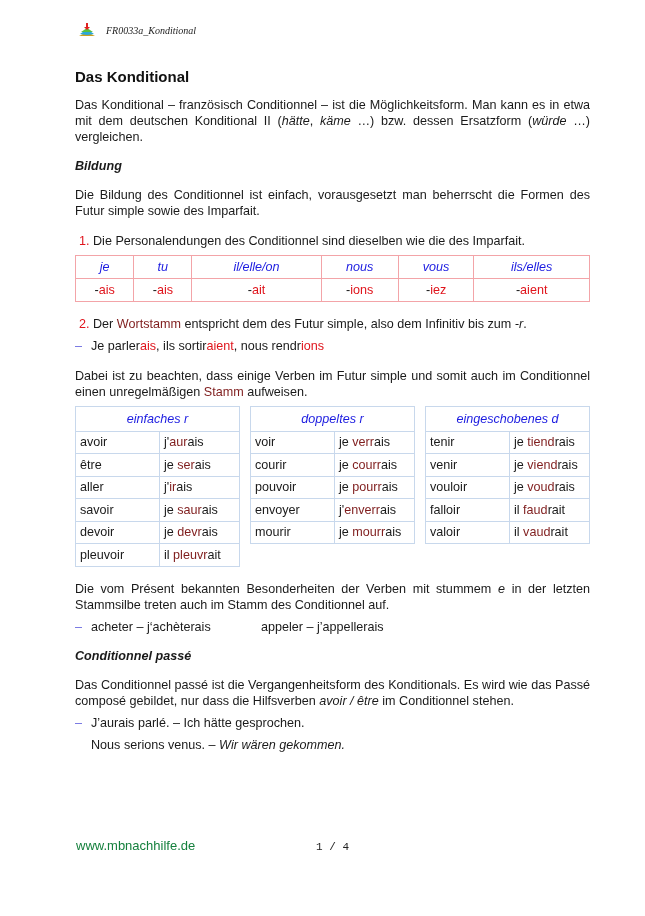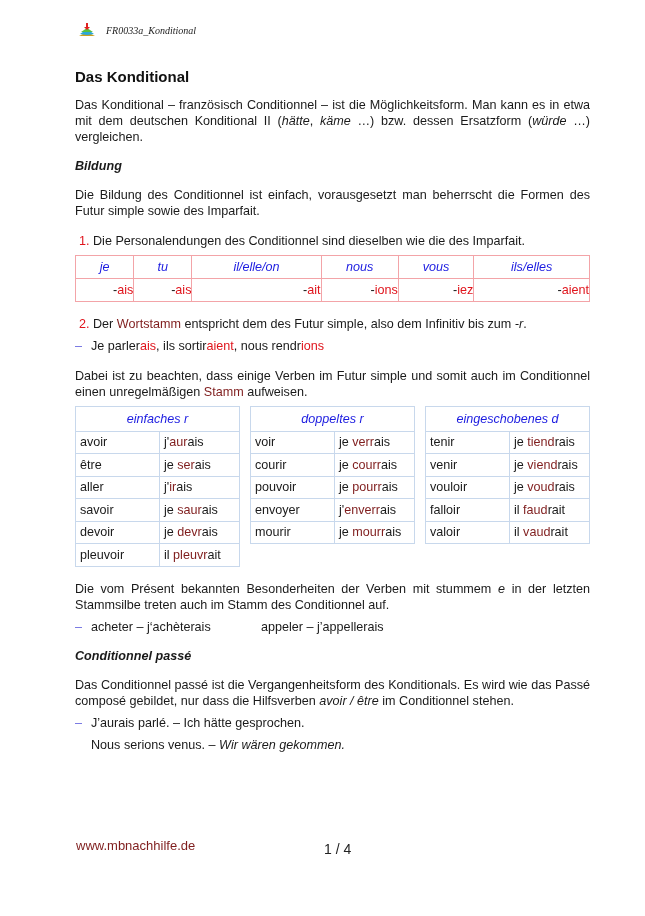--- a/index.html
+++ b/index.html
@@ -37,43 +37,43 @@
   i { font-style: italic; }
 
   table.endings {
     width: 515px; border-collapse: collapse; margin: 6px 0 14px 0;
     font-family: "Liberation Sans", sans-serif; font-size: 12.6px;
   }
   table.endings td {
     border: 1px solid #f3a4a8; text-align: center; height: 22px; padding: 0;
   }
   table.endings tr.pron td { color: #1c1ce0; font-style: italic; }
-  table.endings tr.end-row td { color: #111; text-align: right; }
+  table.endings tr.end-row td { color: #111; }
 
   .tables { display: flex; justify-content: space-between; margin: 6px 0 14px 0; align-items: flex-start; }
   table.verbs {
     border-collapse: collapse; font-family: Liberation Sans, sans-serif; font-size: 12.6px;
     width: 165px;
   }
   table.verbs td {
     border: 1px solid #c8d8ec; height: 21.5px; padding: 0 4px; text-align: left;
   }
   table.verbs th {
     border: 1px solid #c8d8ec; height: 21.5px; font-weight: normal; font-style: italic;
     color: #1c1ce0; text-align: center;
   }
   table.verbs td.inf { width: 75px; }
   .example-row { display: flex; }
   .footer-url {
     position: absolute; left: 76px; top: 838px; font-family: "Liberation Sans", sans-serif;
-    font-size: 13px; color: #7f1d1d;
+    font-size: 13px; color: #15803d;
   }
   .footer-page {
-    position: absolute; left: 324px; top: 841px; font-family: Liberation Sans, sans-serif;
-    font-size: 14px; color: #222;
+    position: absolute; left: 316px; top: 841px; font-family: Liberation Mono, monospace;
+    font-size: 11px; color: #222;
   }
 </style>
 </head>
 <body>
 
 <div class="page-header">
   <svg class="logo" viewBox="0 0 18 14">
     <polygon points="1,13 9,9 17,13" fill="#c8a020"></polygon>
     <polygon points="2,11 9,6 16,11 9,12" fill="#2aa8d8"></polygon>
     <polygon points="3,9 9,5 15,9" fill="#58c040"></polygon>

